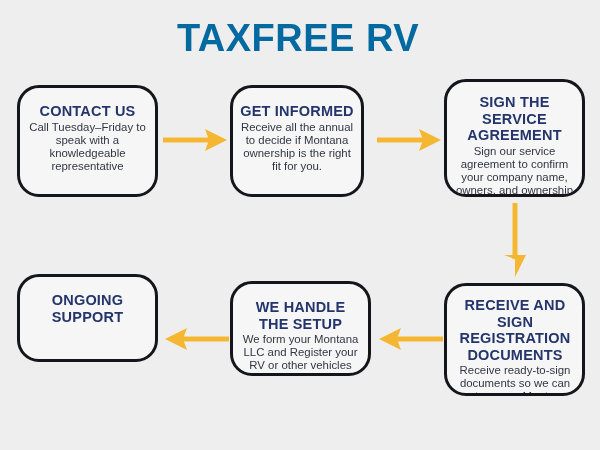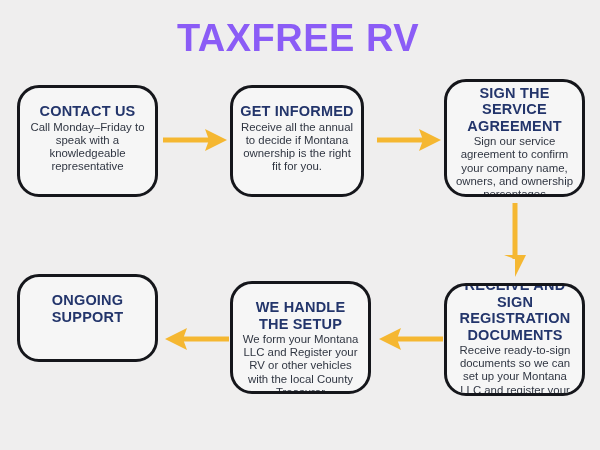--- a/index.html
+++ b/index.html
@@ -22,21 +22,21 @@
   
   .title {
     position: absolute;
     left: 0;
     top: 16px;
     width: 596px;
     text-align: center;
     font-size: 38px;
     font-weight: bold;
     letter-spacing: 0.5px;
-    color: #8b5cf6;
+    color: #0369a1;
     line-height: 44px;
   }
 
   
   .step-box {
     position: absolute;
     box-sizing: border-box;
     background: #f6f6f6;
     border: 3px solid #15161b;
     border-radius: 22px;
@@ -57,28 +57,28 @@
     font-size: 11.4px;
     line-height: 13.2px;
     margin: 0;
   }
 
   
   #box-contact        { left: 17px;  top: 85px;  width: 141px; height: 112px; }
   #box-informed       { left: 230px; top: 85px;  width: 134px; height: 112px; }
   #box-agreement      { left: 444px; top: 79px;  width: 141px; height: 118px; }
   #box-registration   { left: 444px; top: 283px; width: 141px; height: 113px; padding-left: 8px; }
-  #box-setup          { left: 230px; top: 281px; width: 141px; height: 113px; }
+  #box-setup          { left: 230px; top: 281px; width: 141px; height: 95px; }
   #box-support        { left: 17px;  top: 274px; width: 141px; height: 88px; }
 
   
   .inner {
     display: flex;
     flex-direction: column;
-    justify-content: center;
+    justify-content: flex-start;
     height: 100%;
   }
   #box-contact .inner,
   #box-informed .inner,
   #box-setup .inner,
   #box-support .inner { justify-content: flex-start; padding-top: 7px; }
   #box-agreement .inner { padding-top: 4px; }
   #box-registration .inner { padding-top: 3px; }
 
   
@@ -90,21 +90,21 @@
 </head>
 <body>
 
 <div id="canvas">
 
   <div class="title">TAXFREE RV</div>
 
   <div class="step-box" id="box-contact">
     <div class="inner">
       <div class="step-title">CONTACT US</div>
-      <div class="step-body">Call Monday–Friday to speak with a knowledgeable representative</div>
+      <div class="step-body">Call Tuesday–Friday to speak with a knowledgeable representative</div>
     </div>
   </div>
 
   <div class="arrow" id="arrow-1" style="left:163px; top:128px;">
     <svg width="64" height="24" viewBox="0 0 64 24">
       <rect x="0" y="9.5" width="46" height="5" fill="#f5b731"></rect>
       <polygon points="42,1 64,12 42,23 46,12" fill="#f5b731"></polygon>
     </svg>
   </div>
 

